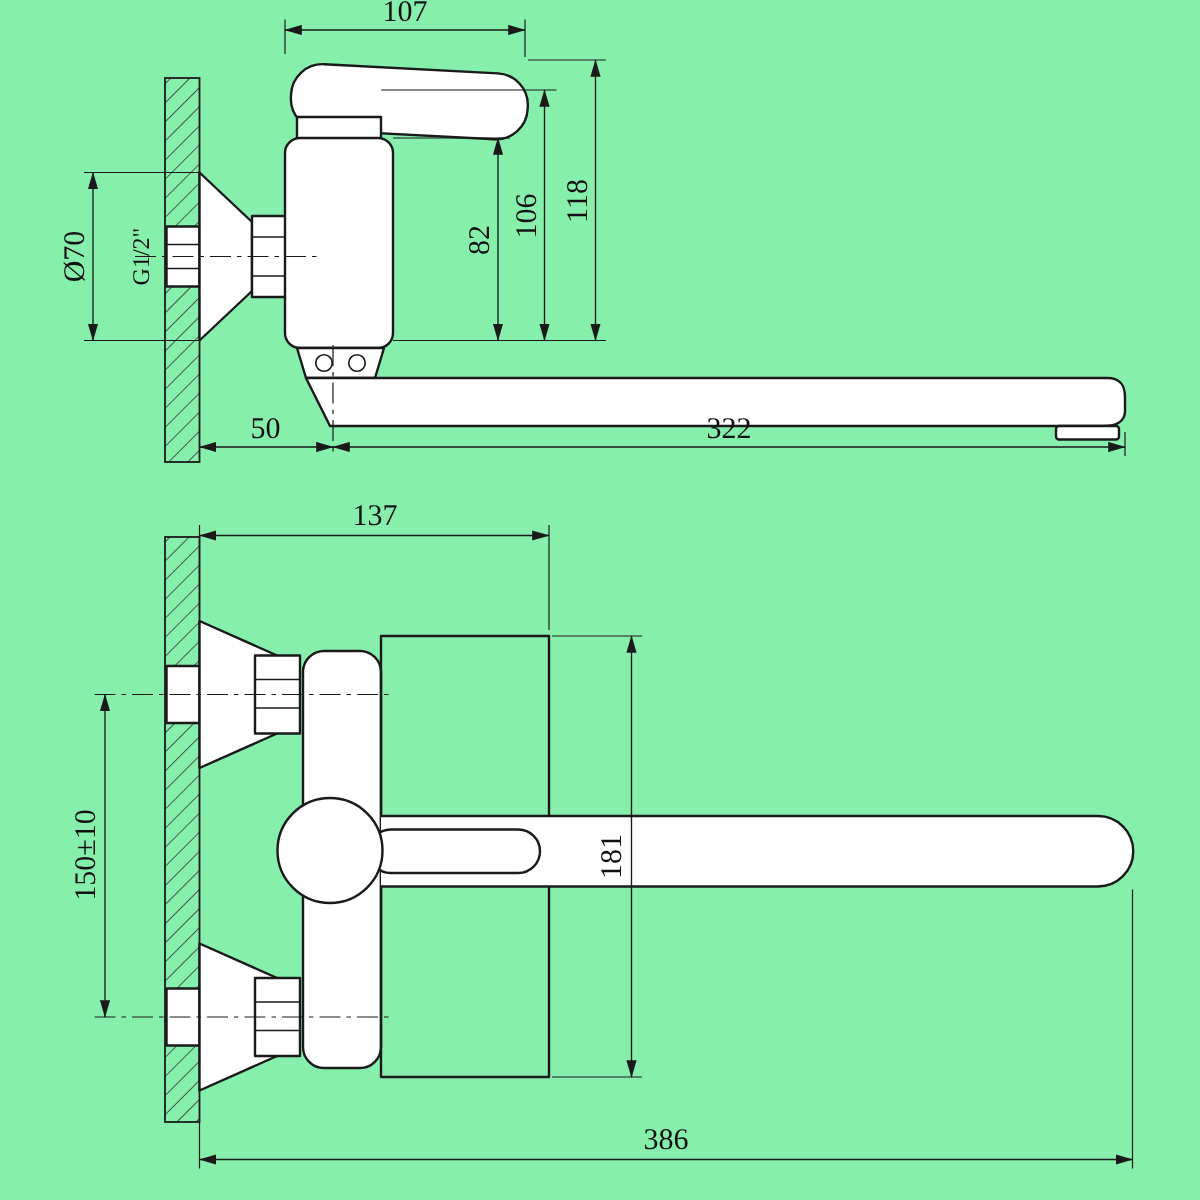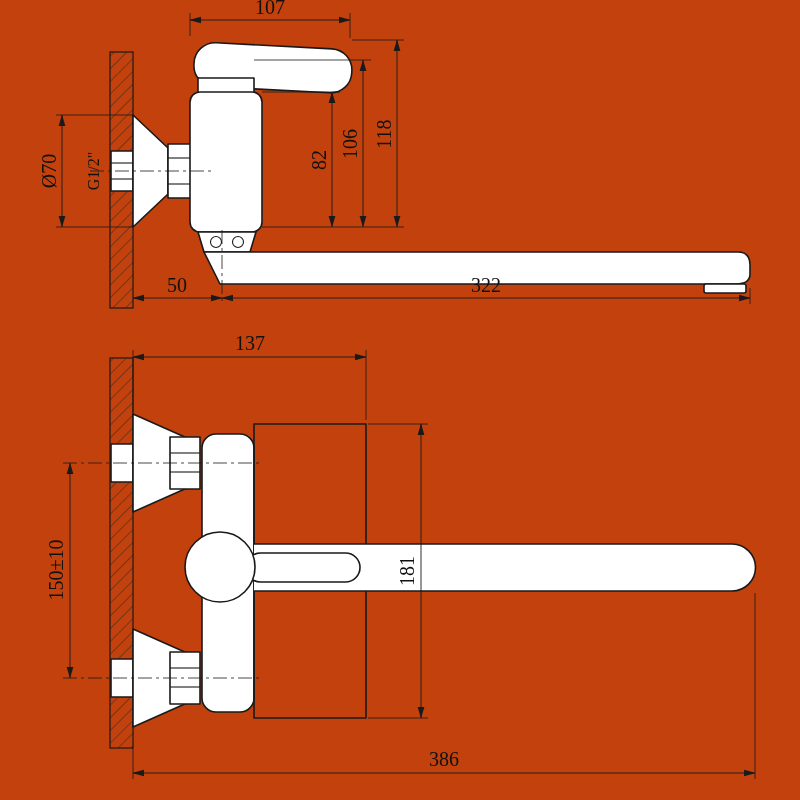--- a/index.html
+++ b/index.html
@@ -1,16 +1,16 @@
 <!DOCTYPE html>
 <html><head>
 <meta charset="utf-8">
 <style>
   html,body{margin:0;padding:0;background:#ffffff;}
-  .canvas{width:800px;height:800px;background:#c2410c;position:relative;overflow:hidden;}
+  .canvas{width:800px;height:800px;background:#86efac;position:relative;overflow:hidden;}
   svg text{font-family:"Liberation Serif", serif;fill:#111111;}
   .dimtxt{font-size:20px;}
   .smalltxt{font-size:16px;}
   .obj{fill:none;stroke:#1a1a1a;stroke-width:1.6;stroke-linejoin:round;}
   .objf{fill:#ffffff;stroke:#1a1a1a;stroke-width:1.6;stroke-linejoin:round;}
   .thin{fill:none;stroke:#1a1a1a;stroke-width:1.1;}
   .ext{stroke:#1a1a1a;stroke-width:0.8;fill:none;}
   .dim{stroke:#1a1a1a;stroke-width:0.9;fill:none;}
   .cl{stroke:#1a1a1a;stroke-width:0.8;fill:none;stroke-dasharray:14 4 3 4;}
   .hatch{fill:url(#hatchpat);stroke:#1a1a1a;stroke-width:1.2;}

